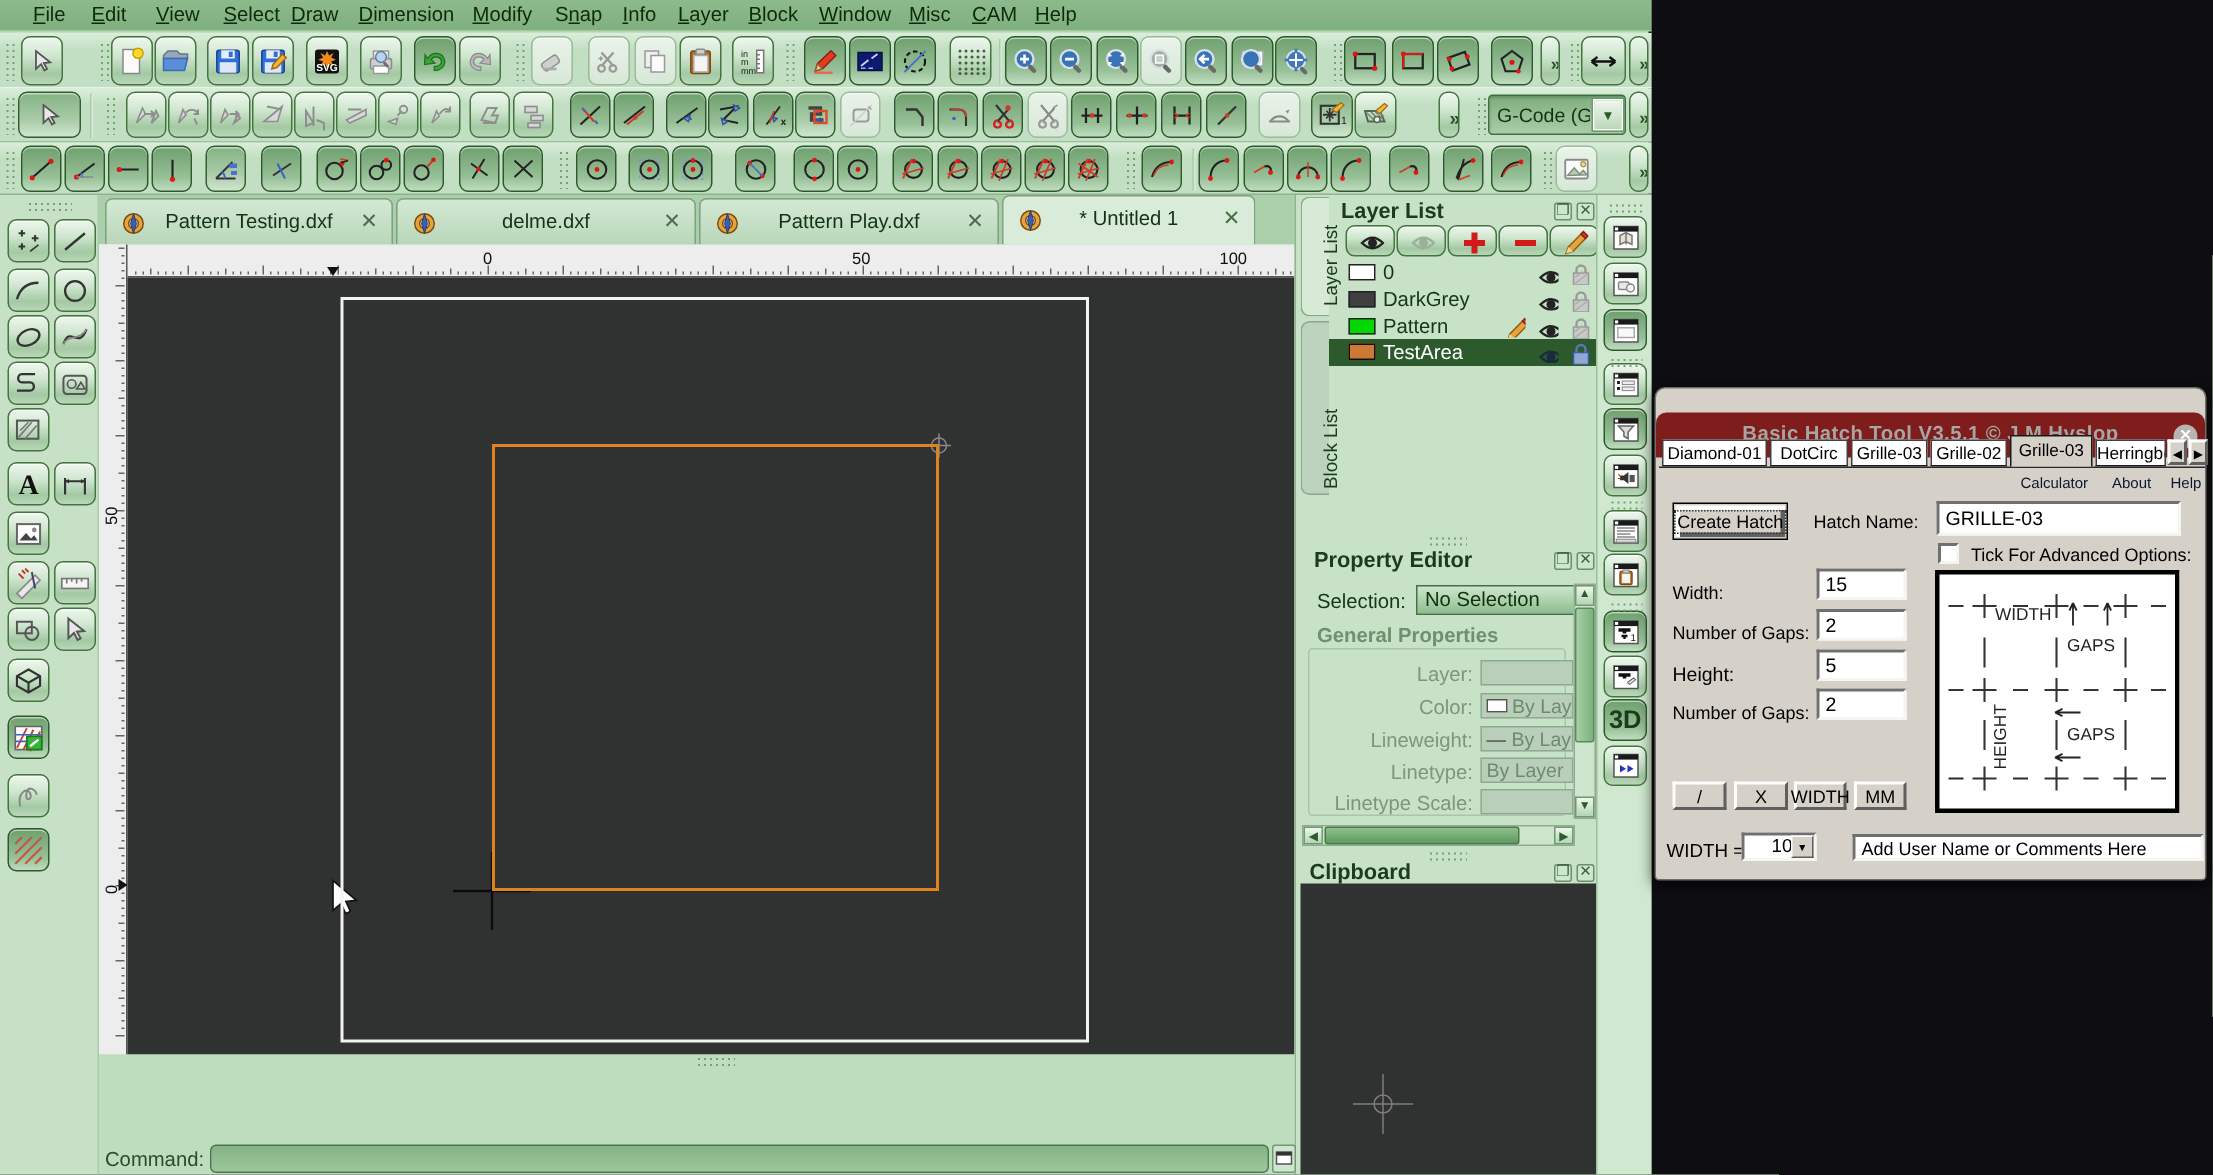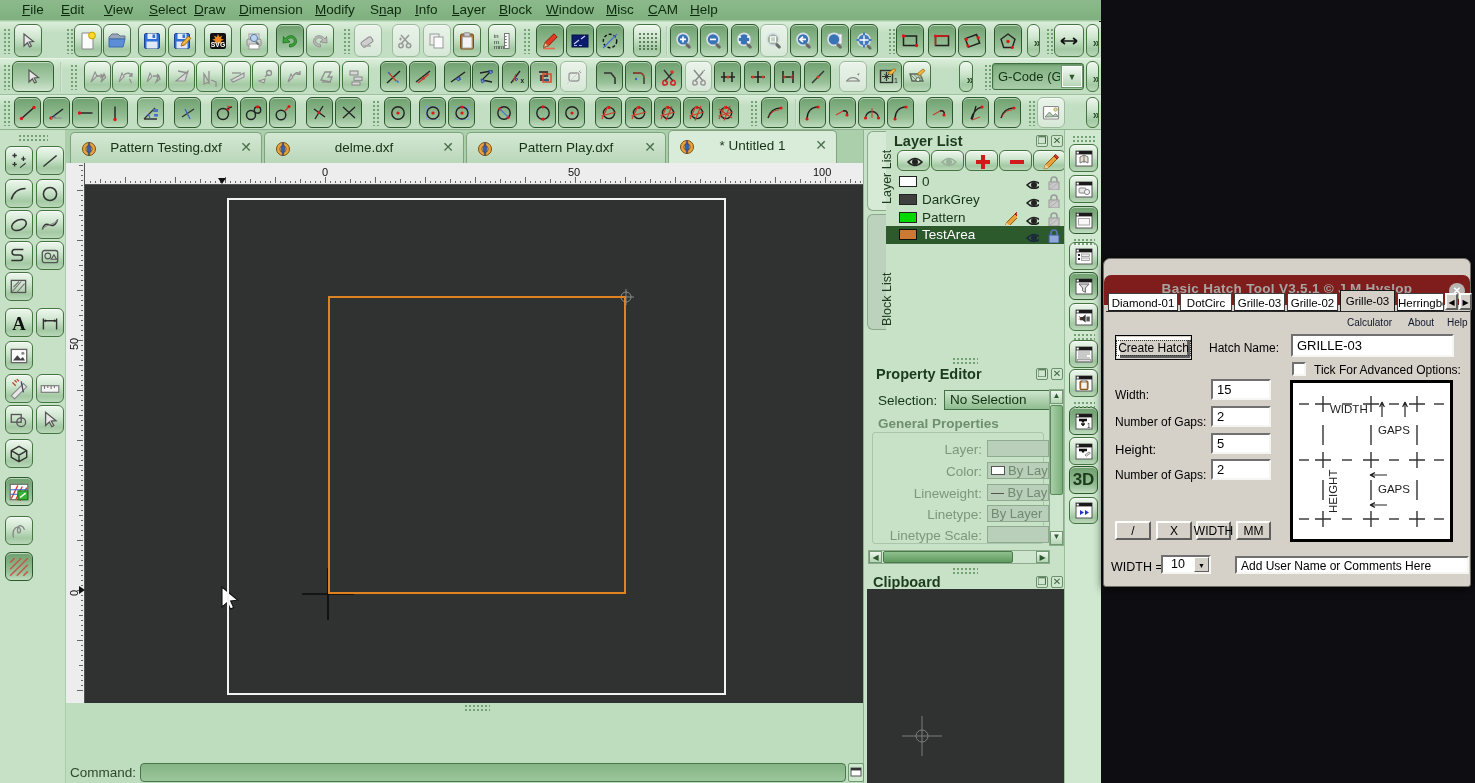--- a/index.html
+++ b/index.html
@@ -1586,14 +1586,14 @@
         <path d="M97 95 H80 m0 0 l5-2.4 m-5 2.4 l5 2.4" stroke="#222" stroke-width="1.2" fill="none"></path>
         <text x="88" y="113" font-size="11.5" fill="#222" font-family="Liberation Sans">GAPS</text>
         <path d="M97 125 H80 m0 0 l5-2.4 m-5 2.4 l5 2.4" stroke="#222" stroke-width="1.2" fill="none"></path>
       </svg>
     </div>
     <div class="abs dlgbtn" style="left:11px;top:262px;width:36px;height:19px;font-size:12px">/</div>
     <div class="abs dlgbtn" style="left:52px;top:262px;width:36px;height:19px;font-size:12px">X</div>
     <div class="abs dlgbtn" style="left:92px;top:262px;width:35px;height:19px;font-size:12px">WIDTH</div>
     <div class="abs dlgbtn" style="left:132px;top:262px;width:35px;height:19px;font-size:12px">MM</div>
     <div class="abs" style="left:7px;top:301px;font-size:12.5px">WIDTH = </div>
-    <div class="abs din" style="left:57px;top:296px;width:50px;height:19px;padding:0 0 0 8px;font-size:12.5px">10<span style="position:absolute;right:0;top:0;width:15px;height:15px;background:#d5d1c9;border-top:1px solid #fdfdfb;border-left:1px solid #fdfdfb;border-right:1px solid #5f5f5f;border-bottom:1px solid #5f5f5f;font-size:7px;text-align:center;line-height:15px">▼</span></div>
+    <div class="abs din" style="left:57px;top:296px;width:50px;height:19px;padding:0 0 0 18px;font-size:12.5px">10<span style="position:absolute;right:0;top:0;width:15px;height:15px;background:#d5d1c9;border-top:1px solid #fdfdfb;border-left:1px solid #fdfdfb;border-right:1px solid #5f5f5f;border-bottom:1px solid #5f5f5f;font-size:7px;text-align:center;line-height:15px">▼</span></div>
     <div class="abs din" style="left:131px;top:297px;width:234px;height:18px;padding:1px 0 0 4px;font-size:12px">Add User Name or Comments Here</div>
   </div>
 </body></html>

